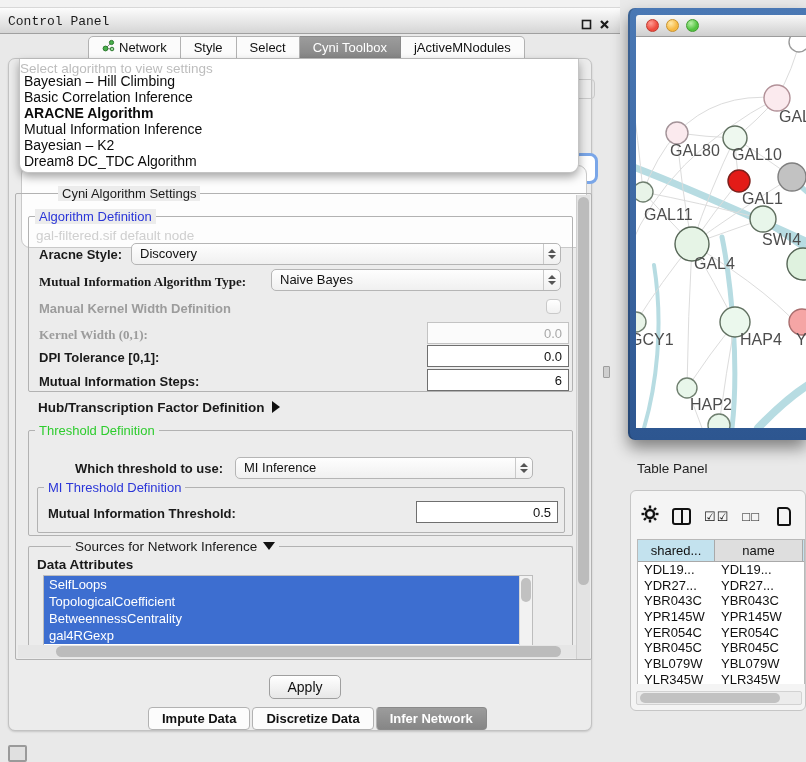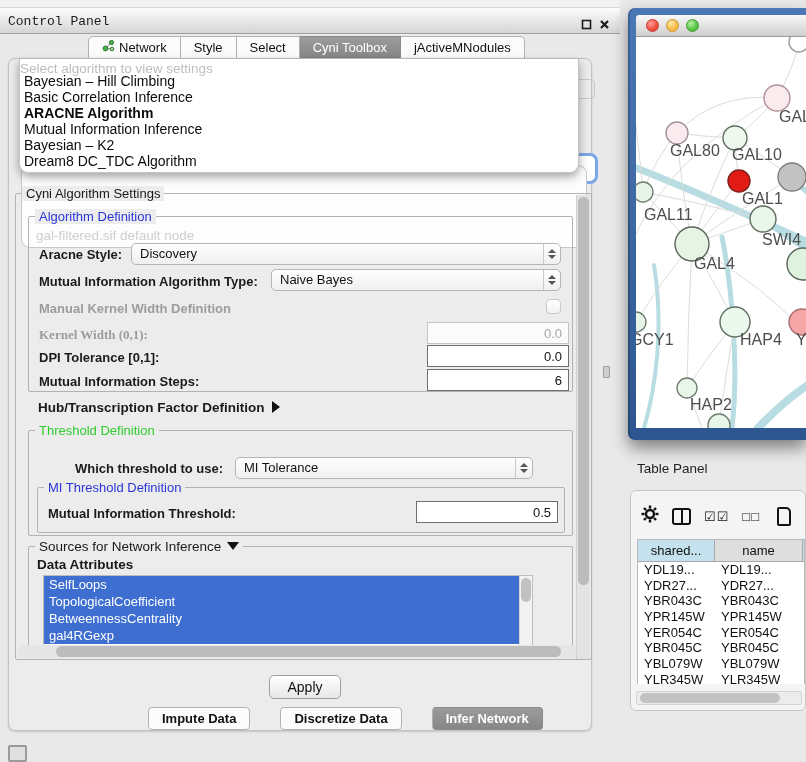--- a/index.html
+++ b/index.html
@@ -27,21 +27,21 @@
   .tab {
     display:flex; align-items:center; gap:4px;
     padding:0 13px; font-size:13px; color:#111;
     background:#fbfbfb; border:1px solid #b2b2b2; border-left:none;
     line-height:21px; white-space:nowrap;
   }
   .tab:first-child { border-left:1px solid #b2b2b2; border-radius:5px 0 0 0; }
   .tab:last-child { border-radius:0 5px 0 0; }
   .tab.sel { background:linear-gradient(#9c9c9c,#868686); color:#fff; border-color:#8a8a8a; }
   #top-tabs { left:88px; top:36px; }
-  #bottom-tabs { left:148px; top:707px;gap:28px; }
+  #bottom-tabs { left:148px; top:707px; }
   #bottom-tabs .tab { font-weight:bold; border-radius:4px; border-left:1px solid #b2b2b2; margin-right:2px; background:#fcfcfc;}
   #bottom-tabs .tab.sel { background:linear-gradient(#9c9c9c,#868686); }
 
   #content-box {
     left:8px; top:58px; width:584px; height:673px;
     background:#ececec; border:1px solid #c2c2c2; border-radius:7px;
     box-shadow:0 1px 2px rgba(0,0,0,.15);
   }
 
   
@@ -67,21 +67,21 @@
   #dd-header { color:#bdbdbd; font-size:13.5px; padding-top:2px; height:14px; }
   .dd-item { font-size:14px; color:#0c0c0c; line-height:16px; padding-left:4px; }
   .dd-item.bold { font-weight:bold; }
 
   
   .group { position:absolute; border:1px solid #b2b2b2; border-radius:2px; }
   .legend {
     position:absolute; top:-8px; left:6px; padding:0 4px;
     background:#ececec; font-size:13px; white-space:nowrap;
   }
-  .legend.black { color:#1a1a1a; }
+  .legend.black { color:#1a1a1a;margin-left:36px; }
   .legend.blue  { color:#2a35d8; }
   .legend.green { color:#2ecc2e; }
 
   #cyni-group { left:6px; top:134px; width:577px; height:467px; }
 
   .flabel { position:absolute; font-size:13px; font-weight:bold; color:#1a1a1a; white-space:nowrap; }
   .flabel.dis { color:#9c9c9c; }
 
   .combo {
     position:absolute; height:22px;
@@ -265,21 +265,21 @@
 
       <div class="flabel" style="left:10px; top:30px;">Aracne Style:</div>
       <div class="combo" style="left:102px; top:26px; width:430px;">
         <span>Discovery</span>
         <span class="stepper">
             <span class="tri-up"></span>
             <span class="tri-down"></span>
           </span>
       </div>
 
-      <div class="flabel" style="left:10px; top:57px;">Mutual Information Algorithm Type:</div>
+      <div class="flabel" style="left:10px; top:57px;font-family:Liberation Serif, serif;">Mutual Information Algorithm Type:</div>
       <div class="combo" style="left:242px; top:52px; width:290px;">
         <span>Naive Bayes</span>
         <span class="stepper">
             <span class="tri-up"></span>
             <span class="tri-down"></span>
           </span>
       </div>
 
       <div class="flabel dis" style="left:10px; top:84px;">Manual Kernel Width Definition</div>
       <div class="checkbox" style="left:517px; top:82px;"></div>
@@ -296,21 +296,21 @@
 
     <div class="flabel" style="left:22px; top:206px; font-size:13.5px;">
       <span>Hub/Transcription Factor Definition</span><span class="tri-right"></span>
     </div>
 
     <div class="group" style="left:12px; top:236px; width:545px; height:106px;">
       <span class="legend green">Threshold Definition</span>
 
       <div class="flabel" style="left:46px; top:30px;">Which threshold to use:</div>
       <div class="combo" style="left:206px; top:26px; width:298px;">
-        <span>MI Tolerance</span>
+        <span>MI Inference</span>
         <span class="stepper">
             <span class="tri-up"></span>
             <span class="tri-down"></span>
           </span>
       </div>
 
       <div class="group" style="left:8px; top:56px; width:528px; height:46px;">
         <span class="legend blue">MI Threshold Definition</span>
         <div class="flabel" style="left:10px; top:18px;">Mutual Information Threshold:</div>
         <input class="tinput" style="left: 378px; top: 13px;" readonly="" value="0.5">

